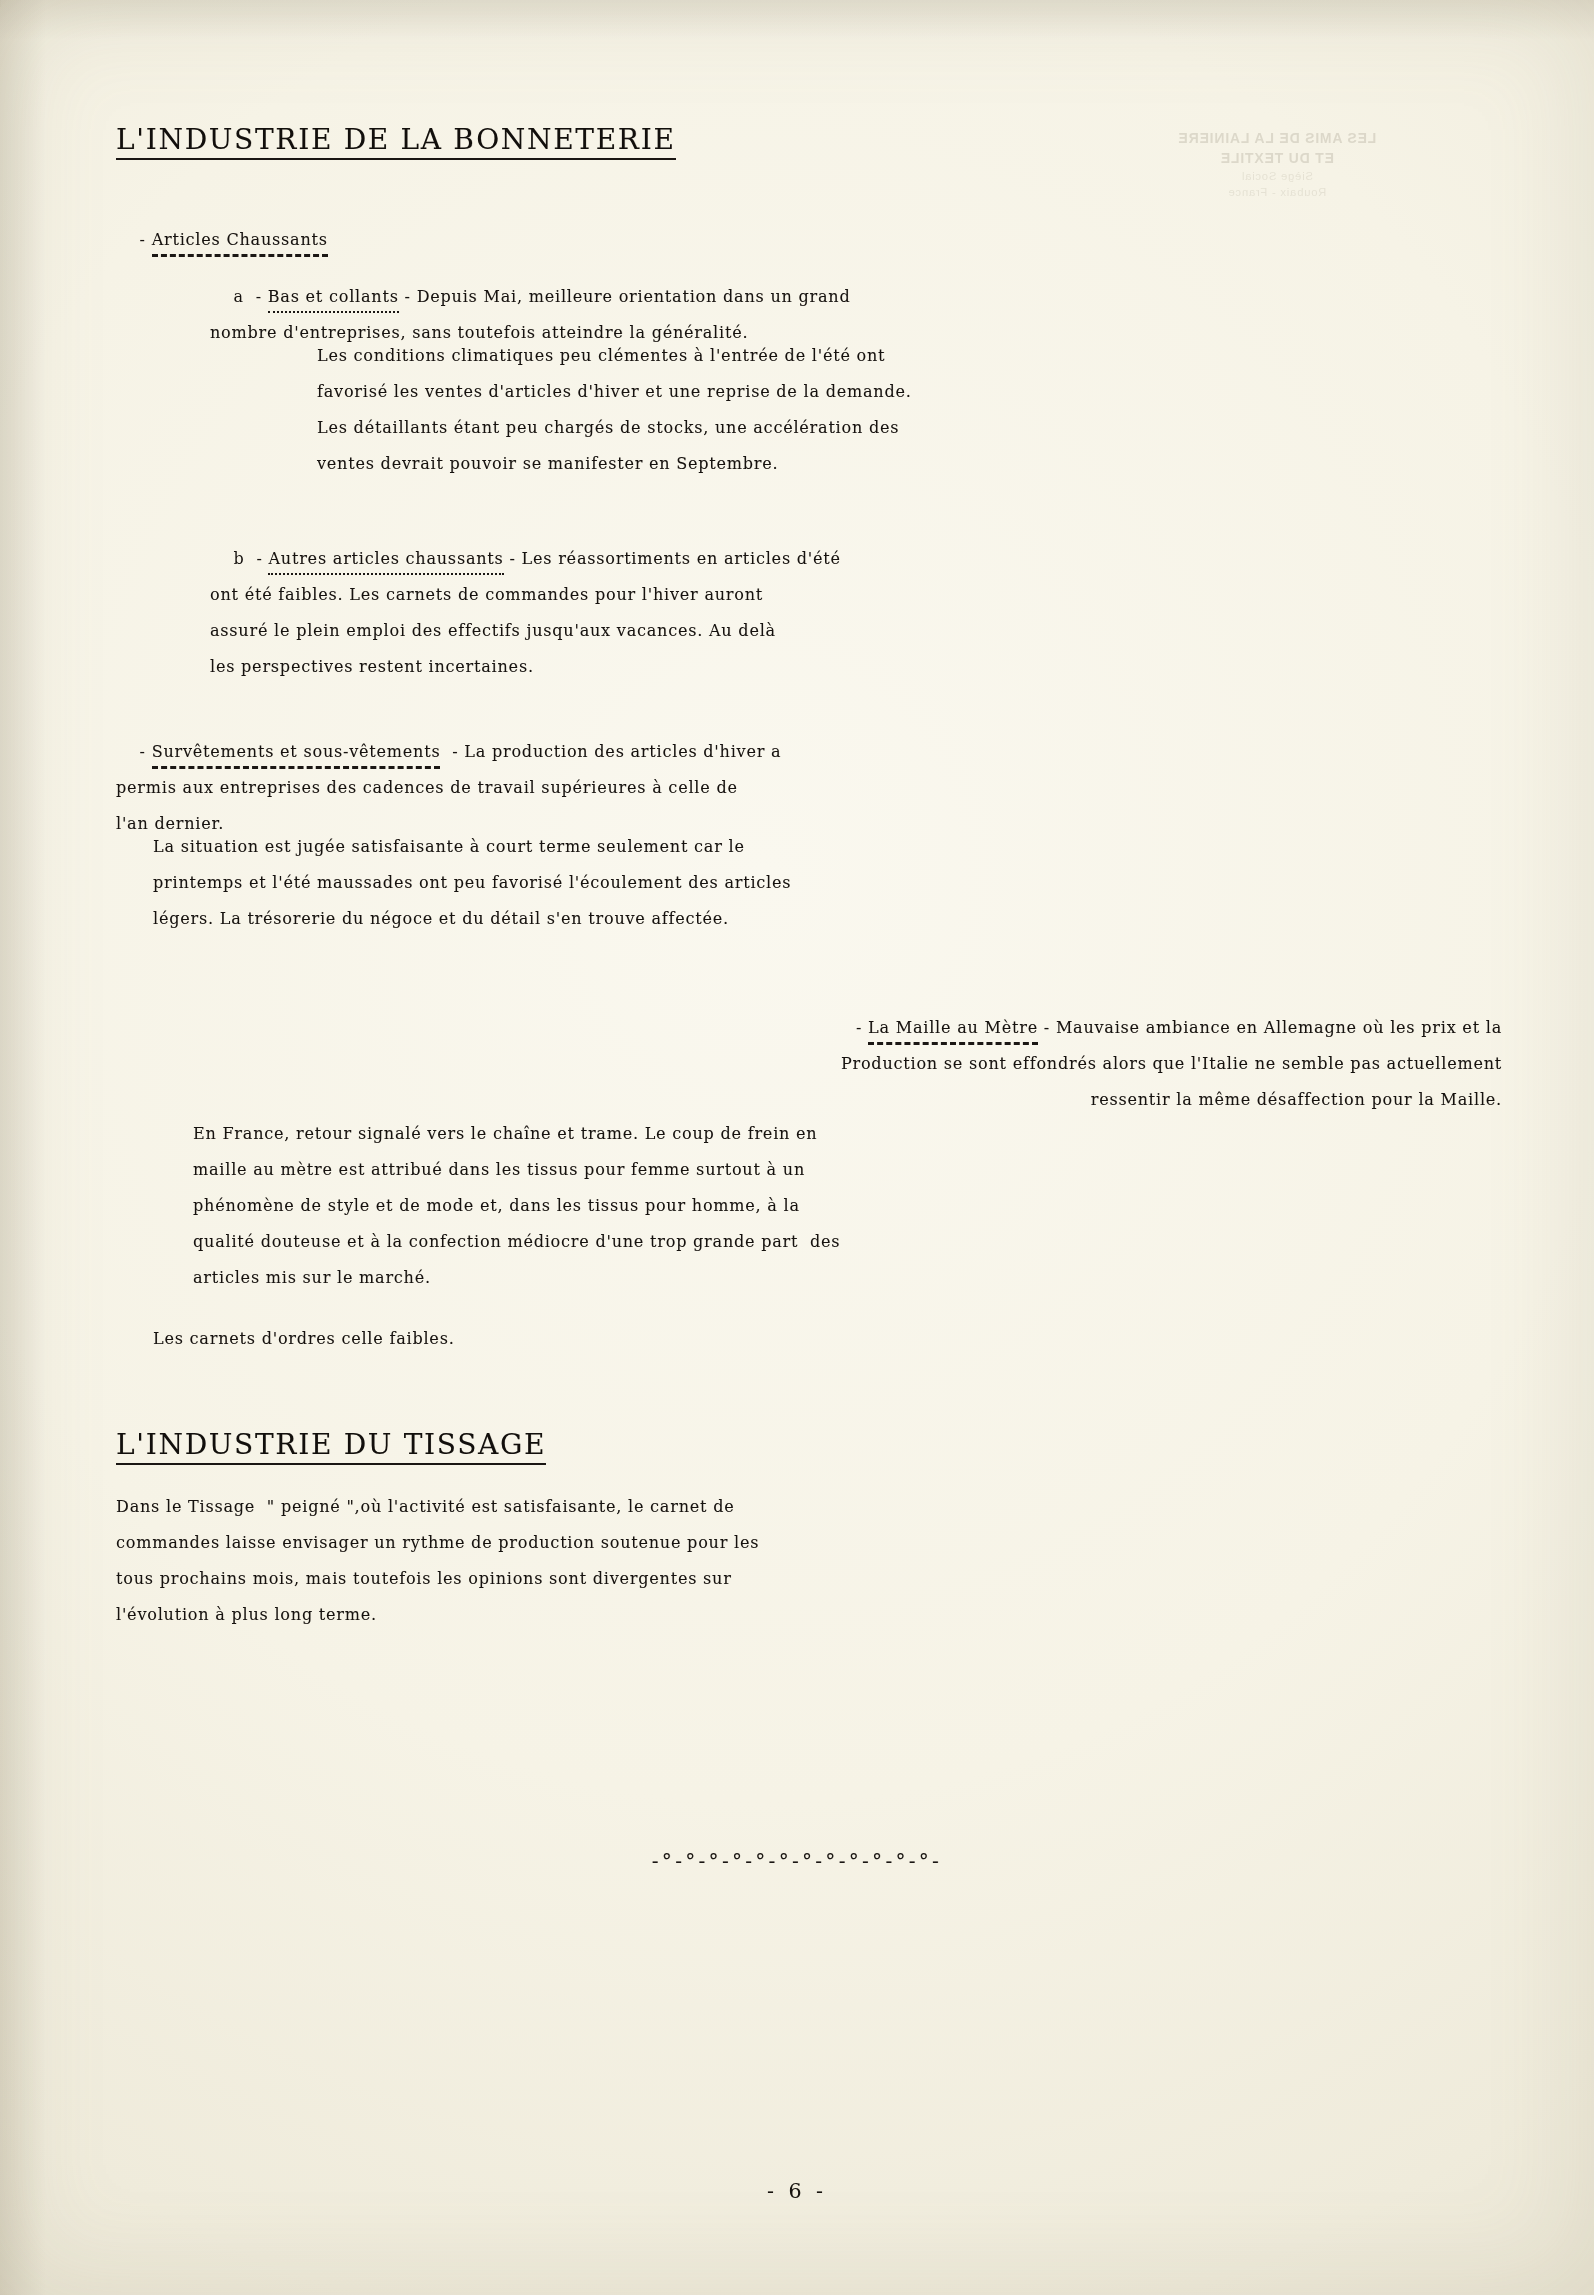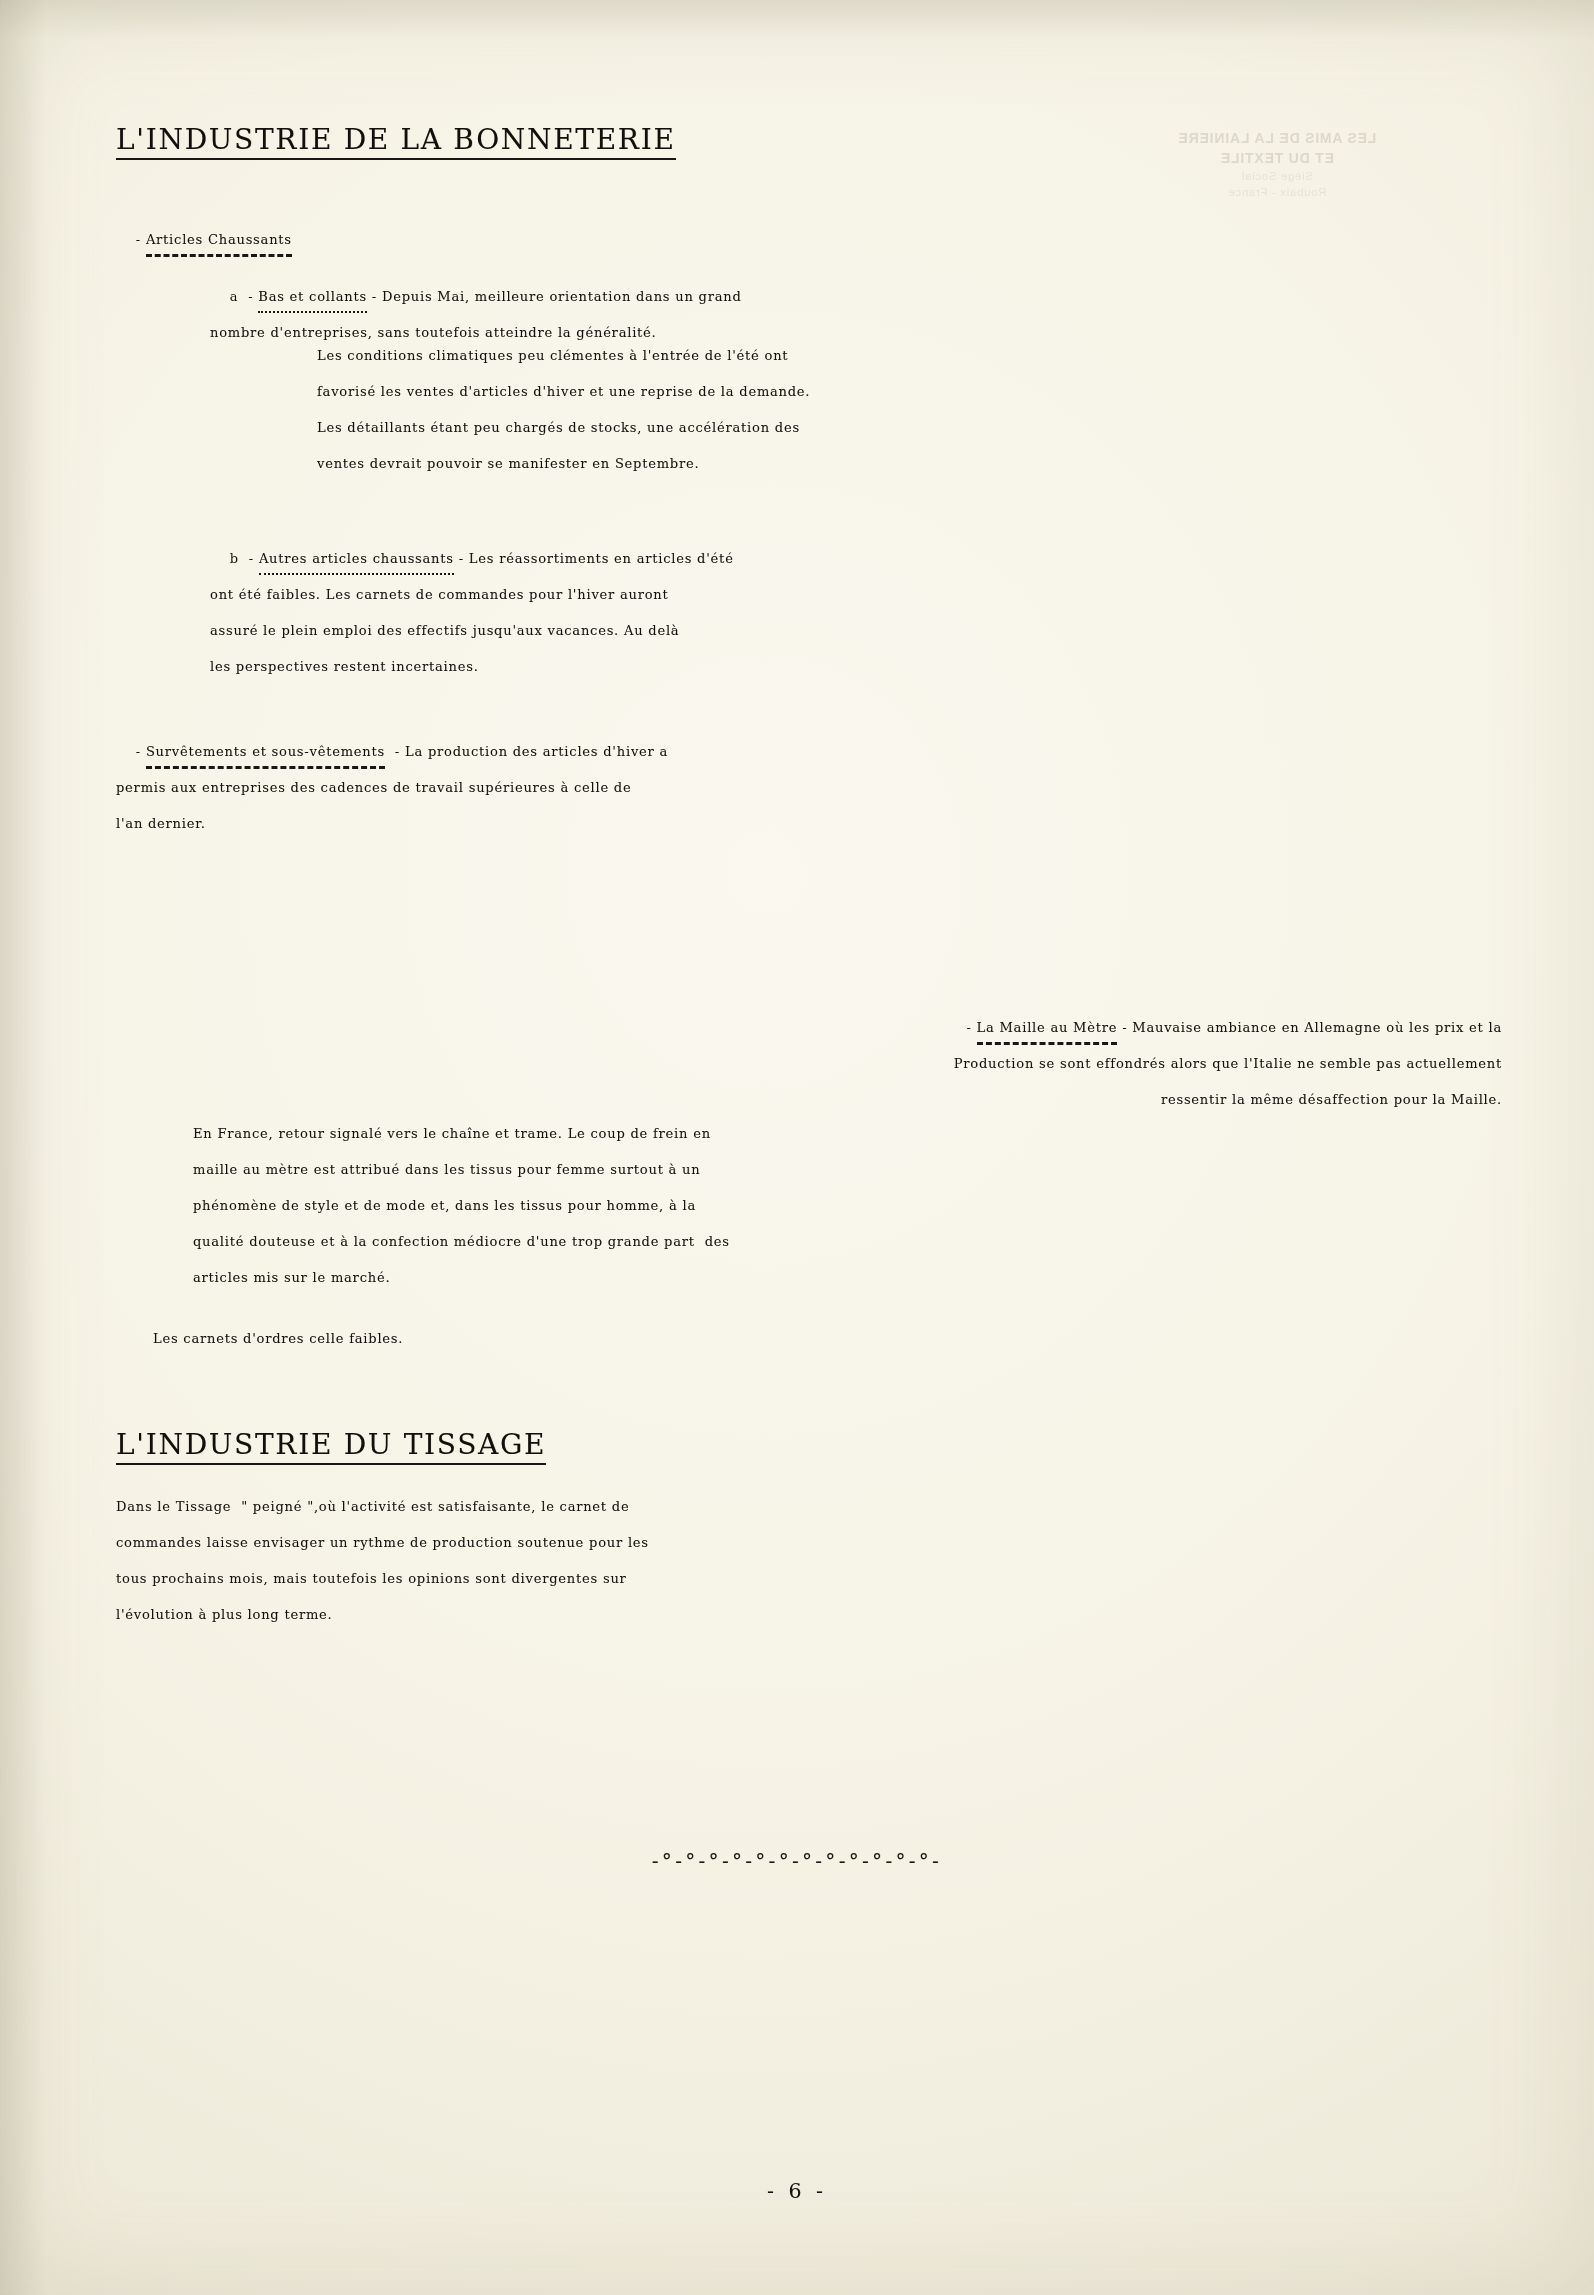--- a/index.html
+++ b/index.html
@@ -76,21 +76,21 @@
   .content {
     position: absolute;
     left: 0; top: 0;
     width: 1594px;
     height: 2295px;
   }
 
   
   .tw {
     font-family: "DejaVu Serif", "Liberation Serif", serif;
-    font-size: 13px;
+    font-size: 16px;
     line-height: 36px;
     letter-spacing: 0.8px;
     color: #16120f;
     white-space: pre-wrap;
   }
 
   h1.section-title {
     margin: 0;
     font-size: 28px;
     font-weight: 400;
@@ -180,20 +180,23 @@
 assuré le plein emploi des effectifs jusqu'aux vacances. Au delà
 les perspectives restent incertaines.</span>
   </div>
 
   <div class="blk tw" style="left:116px; top:698px; width:1373px;">
     <span>-</span><span> </span><span class="u-dash ink-soft">Survêtements et sous-vêtements</span><span>  </span><span class="ink-soft" style="display:inline">- La production des articles d'hiver a
 permis aux entreprises des cadences de travail supérieures à celle de
 l'an dernier.</span>
   </div>
 
+  <div class="blk tw ink-soft" style="left:153px; top:829px; width:1294px;">La situation est jugée satisfaisante à court terme seulement car le
+printemps et l'été maussades ont peu favorisé l'écoulement des articles
+légers. La trésorerie du négoce et du détail s'en trouve affectée.</div>
 
   <div class="blk tw" style="left:116px; top:974px; width:1386px;text-align:right;">
     <span>-</span><span> </span><span class="u-dash ink-soft">La Maille au Mètre</span><span> </span><span class="ink-soft" style="display:inline">- Mauvaise ambiance en Allemagne où les prix et la
 Production se sont effondrés alors que l'Italie ne semble pas actuellement
 ressentir la même désaffection pour la Maille.</span>
   </div>
 
   <div class="blk tw ink-soft" style="left:153px; top:1116px; width:1320px;margin-left:40px;">En France, retour signalé vers le chaîne et trame. Le coup de frein en
 maille au mètre est attribué dans les tissus pour femme surtout à un
 phénomène de style et de mode et, dans les tissus pour homme, à la

